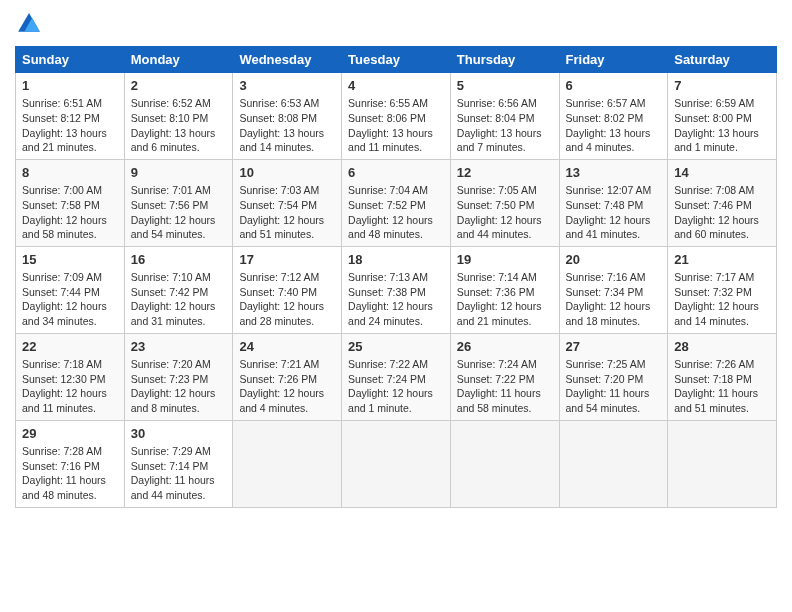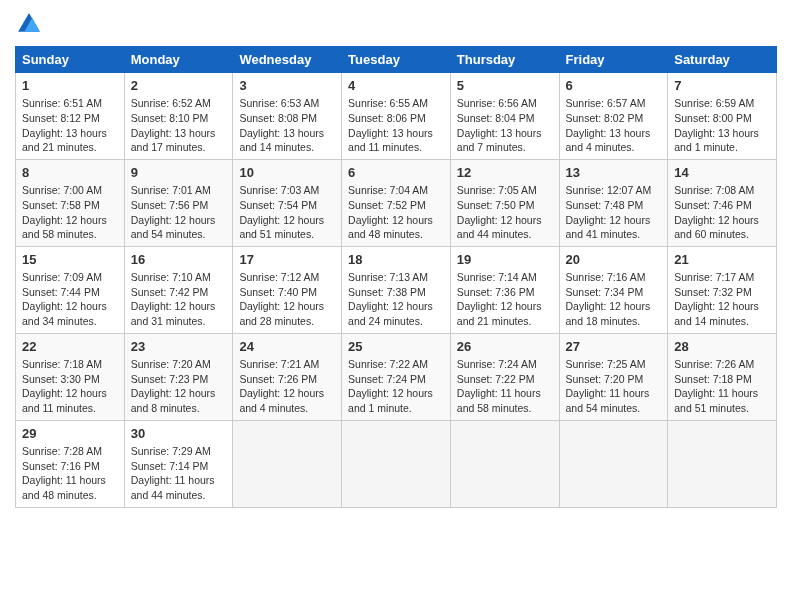--- a/index.html
+++ b/index.html
@@ -131,21 +131,21 @@
             <div>Sunrise: 6:51 AM</div>
             <div>Sunset: 8:12 PM</div>
             <div>Daylight: 13 hours</div>
             <div>and 21 minutes.</div>
           </td>
           <td>
             <span class="day-num">2</span>
             <div>Sunrise: 6:52 AM</div>
             <div>Sunset: 8:10 PM</div>
             <div>Daylight: 13 hours</div>
-            <div>and 17 minutes.</div>
+            <div>and 6 minutes.</div>
           </td>
           <td>
             <span class="day-num">3</span>
             <div>Sunrise: 6:53 AM</div>
             <div>Sunset: 8:08 PM</div>
             <div>Daylight: 13 hours</div>
             <div>and 14 minutes.</div>
           </td>
           <td>
             <span class="day-num">4</span>
@@ -275,21 +275,21 @@
             <div>Sunrise: 7:17 AM</div>
             <div>Sunset: 7:32 PM</div>
             <div>Daylight: 12 hours</div>
             <div>and 14 minutes.</div>
           </td>
         </tr>
         <tr>
           <td>
             <span class="day-num">22</span>
             <div>Sunrise: 7:18 AM</div>
-            <div>Sunset: 3:30 PM</div>
+            <div>Sunset: 12:30 PM</div>
             <div>Daylight: 12 hours</div>
             <div>and 11 minutes.</div>
           </td>
           <td>
             <span class="day-num">23</span>
             <div>Sunrise: 7:20 AM</div>
             <div>Sunset: 7:23 PM</div>
             <div>Daylight: 12 hours</div>
             <div>and 8 minutes.</div>
           </td>

